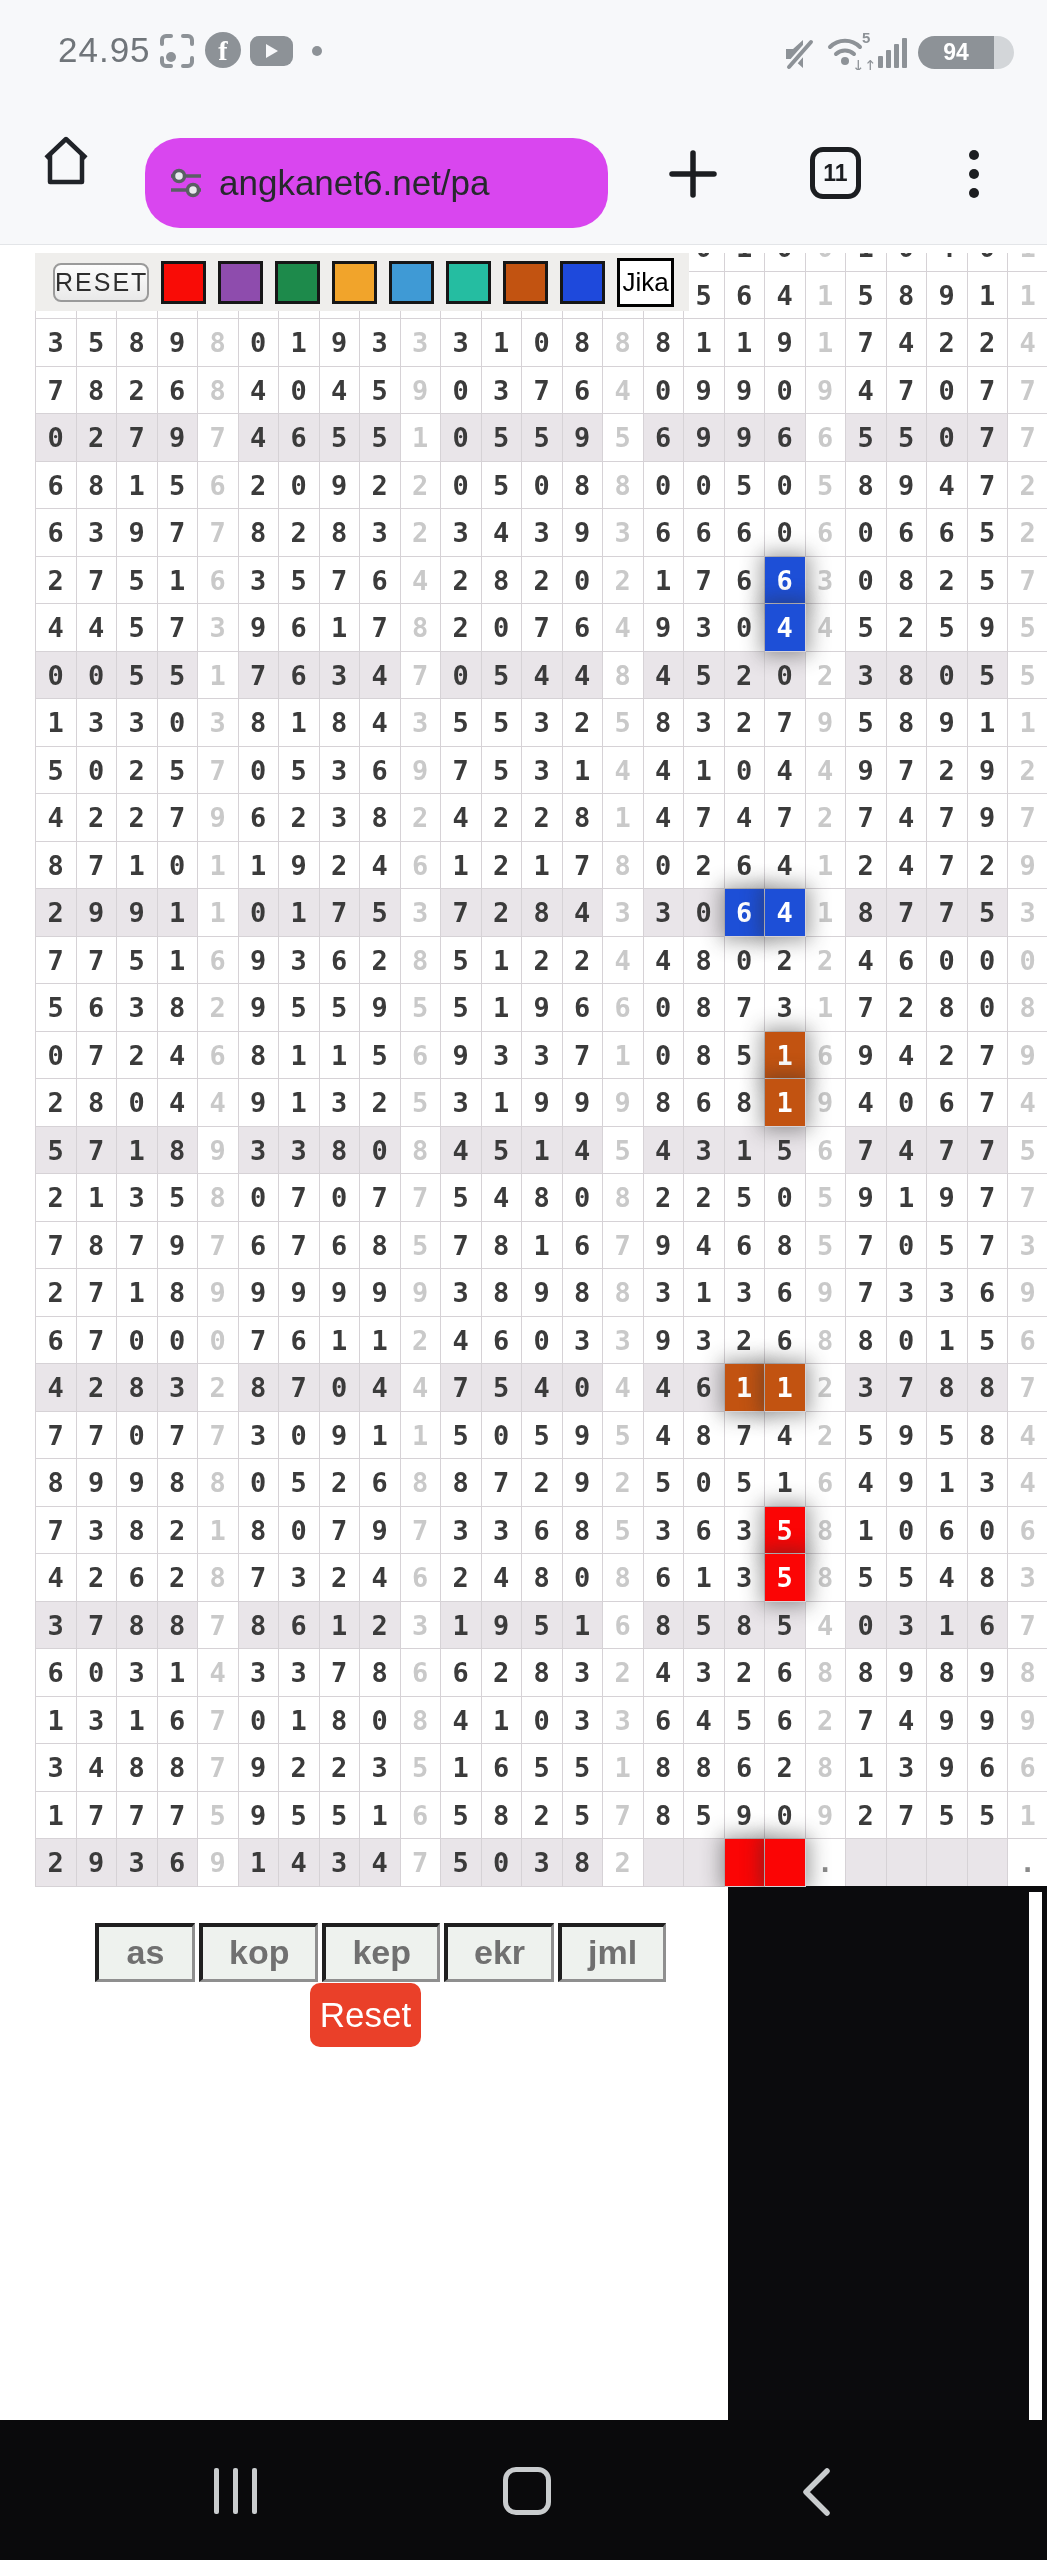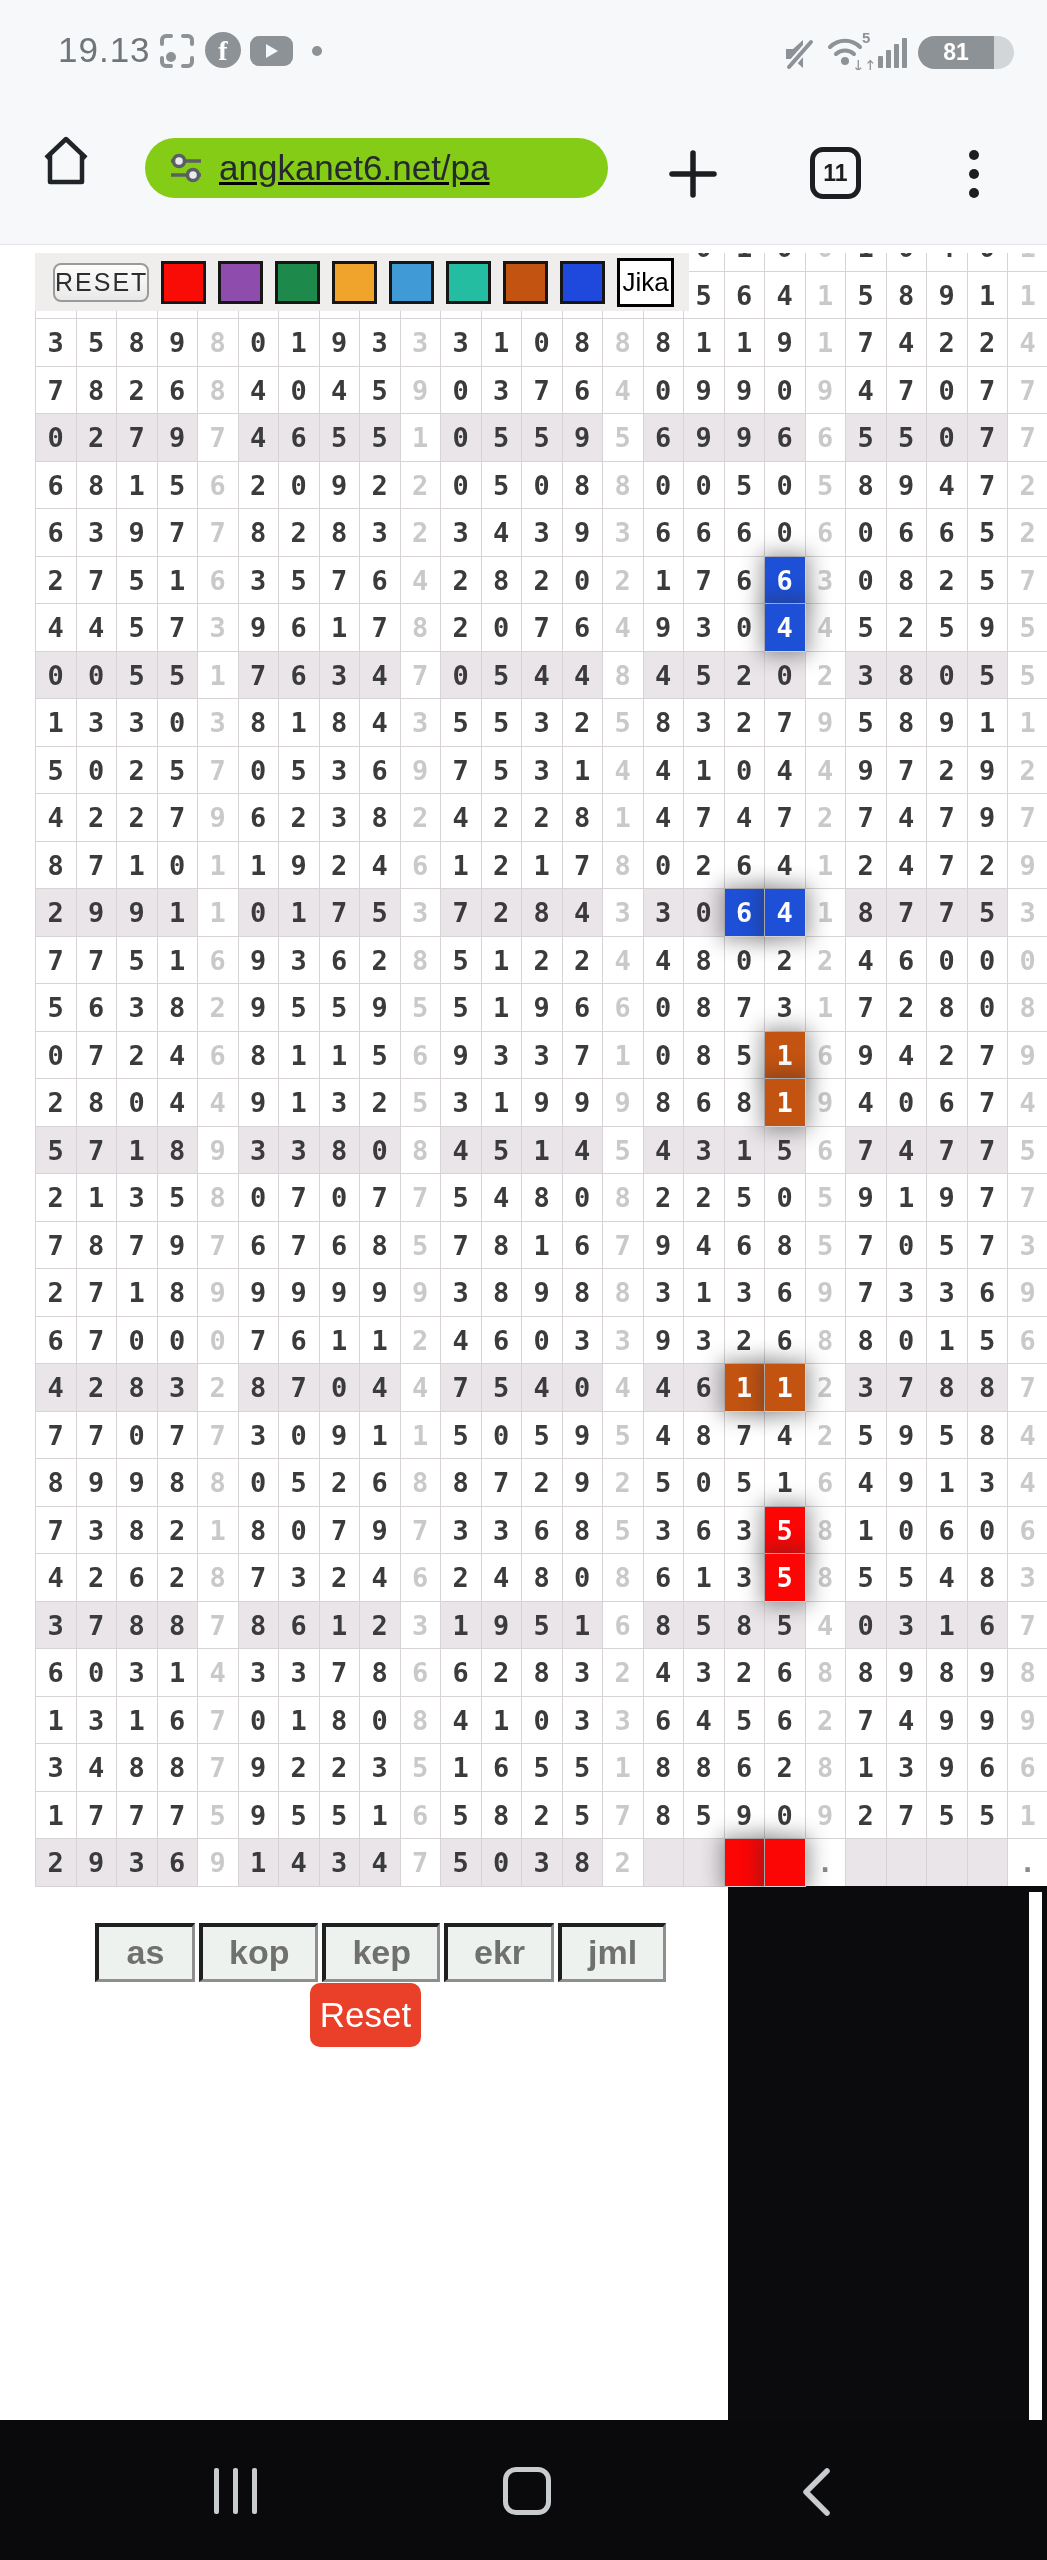--- a/index.html
+++ b/index.html
@@ -25,22 +25,22 @@
   .sig-bars{ left:878px; top:38px; width:32px; height:30px; display:flex; align-items:flex-end; gap:3px; }
   .sig-bars div{ width:5px; background:#8d9297; border-radius:1px; }
   .battery{ left:918px; top:36px; width:96px; height:33px; border-radius:17px; overflow:hidden; display:flex; }
   .batt-main{ width:76px; background:#8d9297; color:#fff; font-size:23px; font-weight:bold;
     text-align:center; line-height:33px; }
   .batt-tip{ flex:1; background:#d3d6d9; }
 
   
   .browserbar{ left:0; top:70px; width:1047px; height:175px; background:#f7f8fa; border-bottom:1px solid #e3e5e8; }
   .homeicon{ left:40px; top:62px; }
-  .urlpill{ left:145px; top:68px; width:463px; height:60px; border-radius:35px; background:#84cc16;
-    display:flex; align-items:center; overflow:hidden;text-decoration:underline; }
+  .urlpill{ left:145px; top:68px; width:463px; height:90px; border-radius:35px; background:#d946ef;
+    display:flex; align-items:center; overflow:hidden; }
   .tuneicon{ margin-left:22px; flex:none; }
   .urltext{ margin-left:14px; font-size:35px; color:#26292d; white-space:nowrap; }
   .plusicon{ left:669px; top:80px; }
   .tabbox{ left:810px; top:77px; width:51px; height:52px; border:5px solid #1c1e21; border-radius:13px;
     font-size:23px; font-weight:700; color:#1c1e21; text-align:center; line-height:42px; }
   .menudots{ left:969px; top:80px; width:12px; }
   .menudots div{ width:10px; height:10px; border-radius:50%; background:#1c1e21; margin-bottom:9px; }
 
   
   .page{ left:0; top:245px; width:1047px; height:2315px; background:#fff; }
@@ -92,21 +92,21 @@
   .recents div{ width:5px; height:46px; background:#c9ccce; border-radius:2px; }
   .navhome{ left:503px; top:47px; width:48px; height:48px; border:5px solid #c9ccce; border-radius:13px; }
   .navback{ left:799px; top:47px; }
 </style>
 </head>
 <body>
 
 <div class="screen">
 
   <div class="abs statusbar">
-    <div class="abs time">19.13</div>
+    <div class="abs time">24.95</div>
     <svg class="abs sicon" style="left:158px;top:32px" width="38" height="38" viewBox="0 0 38 38">
       <g stroke="#8d9297" stroke-width="4" fill="none" stroke-linecap="round">
         <path d="M4 12 V8 a4 4 0 0 1 4 -4 H13"></path>
           <path d="M25 4 H30 a4 4 0 0 1 4 4 V12"></path>
         <path d="M34 26 V30 a4 4 0 0 1 -4 4 H25"></path>
           <path d="M13 34 H8 a4 4 0 0 1 -4 -4 V26"></path>
       </g>
       <circle cx="13" cy="25" r="5" fill="#8d9297"></circle>
     </svg>
     <div class="abs fb-icon">f</div>
@@ -127,21 +127,21 @@
       <text x="26" y="41" font-size="15" fill="#8d9297" font-family="DejaVu Sans, sans-serif">↓</text>
       <text x="38" y="41" font-size="15" fill="#8d9297" font-family="DejaVu Sans, sans-serif">↑</text>
     </svg>
     <div class="abs sig-bars">
       <div style="height:12px"></div>
         <div style="height:18px"></div>
         <div style="height:24px"></div>
         <div style="height:30px"></div>
     </div>
     <div class="abs battery">
-      <div class="batt-main">81</div>
+      <div class="batt-main">94</div>
       <div class="batt-tip"></div>
     </div>
   </div>
 
   <div class="abs browserbar">
     <svg class="abs homeicon" width="52" height="56" viewBox="0 0 52 56">
       <g stroke="#202328" stroke-width="4.5" fill="none" stroke-linejoin="round">
         <path d="M6 26 L26 7 L46 26"></path>
         <path d="M10 23 V50 H42 V23"></path>
       </g>

